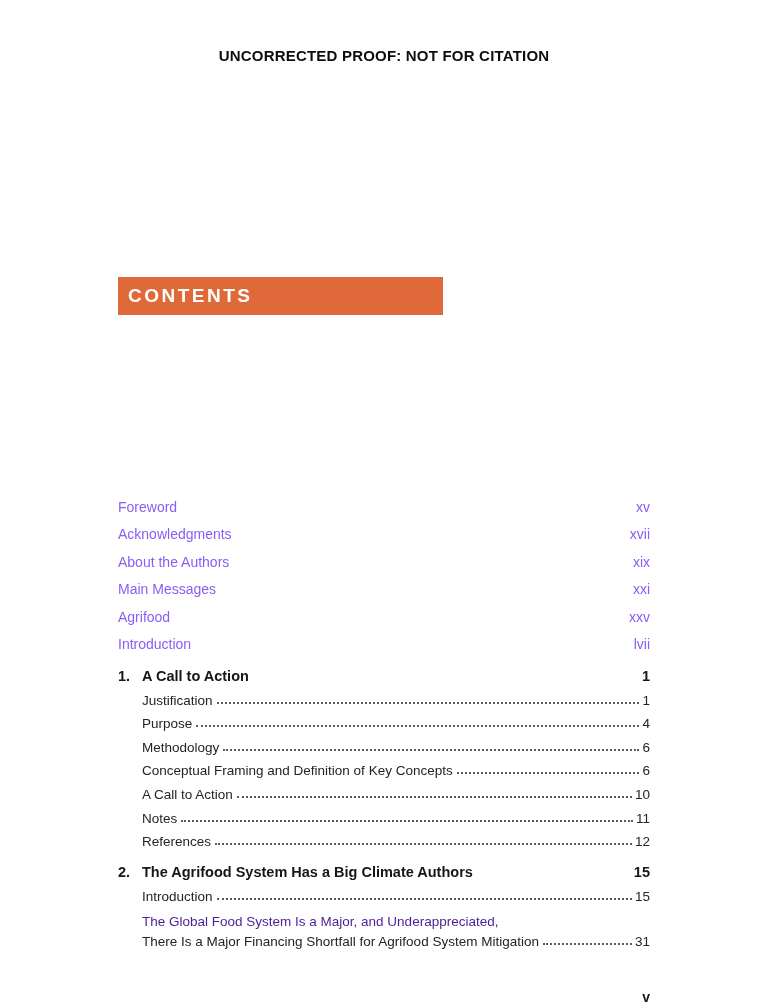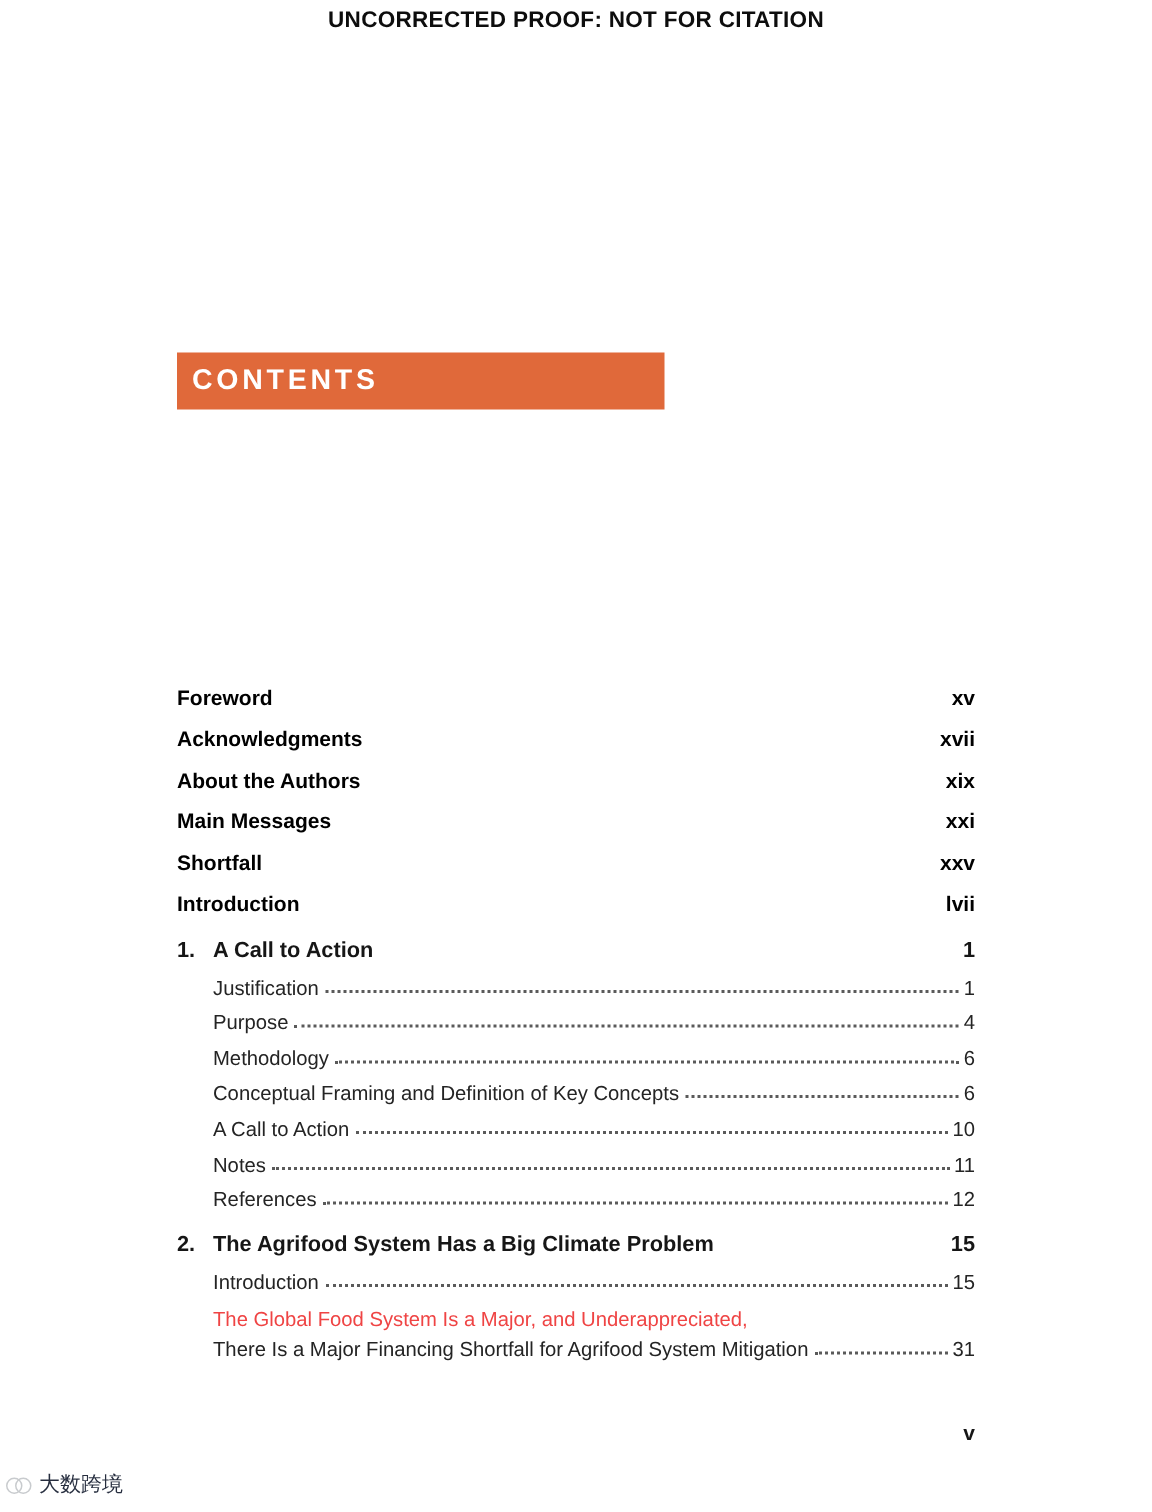--- a/index.html
+++ b/index.html
@@ -4,21 +4,21 @@
 <style>
   * { margin:0; padding:0; box-sizing:border-box; }
   html,body { width:768px; height:1008px; }
   body {
     background:#ffffff;
     font-family:"Liberation Sans", sans-serif;
     color:#1c1c1c;
     position:relative;
     overflow:hidden;
   }
-  .page { position:absolute; inset:0; background:#fff; }
+  .page { position:absolute; inset:0; background:#fff;margin-top:42px; }
 
   .proof {
     position:absolute; top:5px; left:0; width:100%;
     text-align:center; font-weight:bold; font-size:15px;
     letter-spacing:0.2px; color:#0d0d0d;
   }
 
   .banner {
     position:absolute; top:235px; left:118px;
     width:325px; height:38px;
@@ -26,29 +26,29 @@
     display:flex; align-items:center;
     padding-left:10px;
   }
   .banner .banner-text {
     color:#ffffff; font-weight:bold; font-size:19px; letter-spacing:2.5px;
   }
 
   .toc { position:absolute; top:449px; left:118px; width:532px; }
 
   .row { display:flex; align-items:flex-end; }
-  .fm  { height:27.5px; padding-bottom:4px; font-weight:bold; font-size:14px; color:#000000;align-items:flex-end; }
+  .fm  { height:27.5px; padding-bottom:4px; font-weight:normal; font-size:14px; color:#8b5cf6;align-items:flex-end; }
   .sp  { flex:1; }
   .ch  { height:26px; margin-top:5px; padding-bottom:3px; font-weight:bold; font-size:14.5px; color:#161616; }
   .num { width:24px; flex:0 0 24px; }
   .sub { height:23.6px; padding-bottom:3px; font-size:13.5px; margin-left:24px; color:#242424;text-align:center; }
   .leader { flex:1; border-bottom:2px dotted #5a5a5a; margin:0 3px 4px 4px; min-width:10px; }
   .pg { white-space:nowrap; }
 
-  .multi { margin-left:24px; font-size:13.5px; color:#ef4444; }
+  .multi { margin-left:24px; font-size:13.5px; color:#4c1d95; }
   .multi .l1 { height:22px; display:flex; align-items:flex-end; }
   .multi .l2 { height:23.6px; display:flex; align-items:flex-end; padding-bottom:3px; }
 
   .pageno {
     position:absolute; top:947px; left:118px; width:532px;
     text-align:right; font-weight:bold; font-size:14px; color:#161616;
   }
 
   .watermark {
     position:absolute; left:4px; top:981px;
@@ -91,21 +91,21 @@
       <span>About the Authors</span>
       <span class="sp"></span>
       <span class="pg">xix</span>
     </div>
     <div class="row fm">
       <span>Main Messages</span>
       <span class="sp"></span>
       <span class="pg">xxi</span>
     </div>
     <div class="row fm">
-      <span>Shortfall</span>
+      <span>Agrifood</span>
       <span class="sp"></span>
       <span class="pg">xxv</span>
     </div>
     <div class="row fm">
       <span>Introduction</span>
       <span class="sp"></span>
       <span class="pg">lvii</span>
     </div>
 
     <div class="row ch">
@@ -146,21 +146,21 @@
       <span class="pg">11</span>
     </div>
     <div class="row sub">
       <span>References</span>
       <span class="leader"></span>
       <span class="pg">12</span>
     </div>
 
     <div class="row ch">
       <span class="num">2.</span>
-      <span>The Agrifood System Has a Big Climate Problem</span>
+      <span>The Agrifood System Has a Big Climate Authors</span>
       <span class="sp"></span>
       <span class="pg">15</span>
     </div>
 
     <div class="row sub">
       <span>Introduction</span>
       <span class="leader"></span>
       <span class="pg">15</span>
     </div>
 

